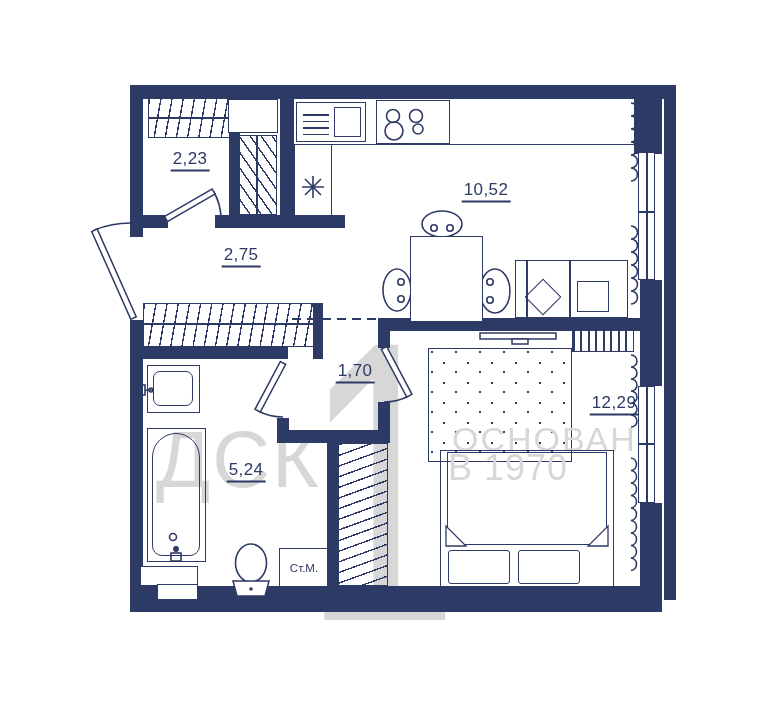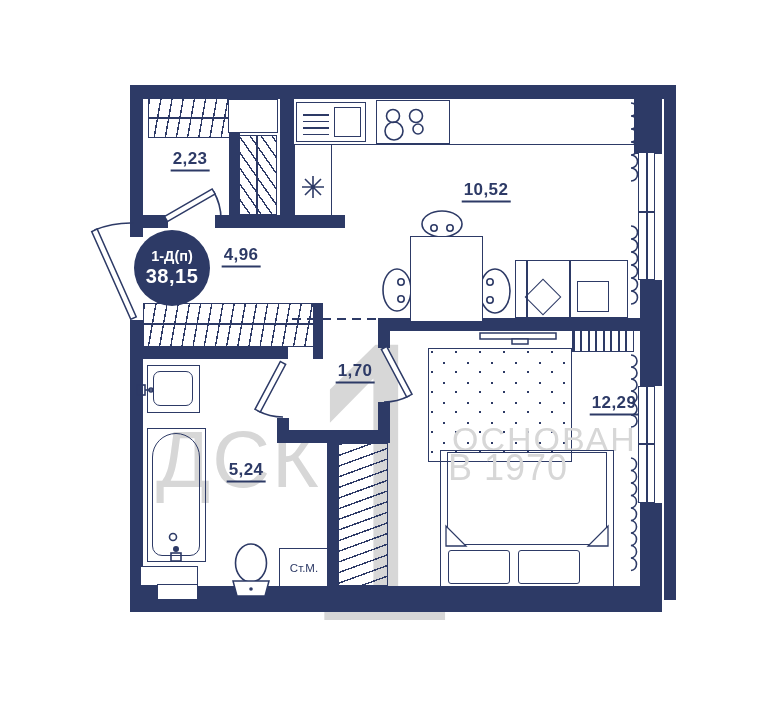--- a/index.html
+++ b/index.html
@@ -10,21 +10,21 @@
   .furn{position:absolute;border:1.5px solid #2d3a66;background:transparent;z-index:4;box-sizing:border-box;}
   .thin{border-width:1.2px;}
   .hatch-steep{background-image:repeating-linear-gradient(100deg,#2d3a66 0 1.4px,transparent 1.4px 11px);}
   .hatch-shaft{background-image:repeating-linear-gradient(55deg,#2d3a66 0 1.4px,transparent 1.4px 9px);}
   .hatch-closet{background-image:repeating-linear-gradient(160deg,#2d3a66 0 1.4px,transparent 1.4px 10px);}
   .hatch-vert{background-image:repeating-linear-gradient(90deg,#2d3a66 0 2px,transparent 2px 7.5px);}
   .mid{position:absolute;left:0;right:0;height:1.5px;background:#2d3a66;}
   .vline{position:absolute;top:0;bottom:0;width:1.5px;background:#2d3a66;}
   .win{position:absolute;background:#fff;border:1.5px solid #2d3a66;z-index:3;box-sizing:border-box;}
   .rlabel{position:absolute;z-index:6;transform:translate(-50%,-50%);color:#2d3a66;
-          font-weight:bold;font-size:17px;letter-spacing:.4px;border-bottom:2px solid #2d3a66;
+          font-weight:normal;font-size:17px;letter-spacing:.4px;border-bottom:2px solid #2d3a66;
           padding:0 2px 1px;white-space:nowrap;}
   #badge{position:absolute;left:134px;top:230px;width:76px;height:76px;border-radius:50%;
          background:#2d3a66;z-index:6;display:flex;flex-direction:column;align-items:center;
          justify-content:center;color:#fff;gap:1px;}
   #badge .b1{font-size:14.5px;font-weight:bold;}
   #badge .b2{font-size:20px;font-weight:bold;letter-spacing:.5px;}
   .stm-label{position:absolute;inset:0;display:flex;align-items:center;justify-content:center;
              font-size:11.5px;color:#2d3a66;}
   svg{position:absolute;left:0;top:0;overflow:visible;}
   svg.under{z-index:4;}
@@ -210,24 +210,20 @@
       <path d="M631,103 a6.5,6.5 0 0 1 0,13 a6.5,6.5 0 0 1 0,13 a6.5,6.5 0 0 1 0,13 a6.5,6.5 0 0 1 0,13 a6.5,6.5 0 0 1 0,13 a6.5,6.5 0 0 1 0,13"></path>
       <path d="M631,226 a6.5,6.5 0 0 1 0,13 a6.5,6.5 0 0 1 0,13 a6.5,6.5 0 0 1 0,13 a6.5,6.5 0 0 1 0,13 a6.5,6.5 0 0 1 0,13 a6.5,6.5 0 0 1 0,13"></path>
     </g>
     <g class="ink">
       <path d="M631,355 a6,6 0 0 1 0,12 a6,6 0 0 1 0,12 a6,6 0 0 1 0,12 a6,6 0 0 1 0,12 a6,6 0 0 1 0,12 a6,6 0 0 1 0,12"></path>
       <path d="M631,458 a6.3,6.3 0 0 1 0,12.5 a6.3,6.3 0 0 1 0,12.5 a6.3,6.3 0 0 1 0,12.5 a6.3,6.3 0 0 1 0,12.5 a6.3,6.3 0 0 1 0,12.5 a6.3,6.3 0 0 1 0,12.5 a6.3,6.3 0 0 1 0,12.5 a6.3,6.3 0 0 1 0,12.5 a6.3,6.3 0 0 1 0,12.5"></path>
     </g>
   </svg>
 
   <div class="rlabel" style="left:190px;top:160px;">2,23</div>
-  <div class="rlabel" style="left:241px;top:256px;">4,96</div>
+  <div class="rlabel" style="left:241px;top:256px;">2,75</div>
   <div class="rlabel" style="left:486px;top:191px;">10,52</div>
   <div class="rlabel" style="left:355px;top:372px;">1,70</div>
   <div class="rlabel" style="left:246px;top:471px;">5,24</div>
   <div class="rlabel" style="left:614px;top:404px;">12,29</div>
 
-  <div id="badge">
-    <span class="b1">1-Д(п)</span>
-    <span class="b2">38,15</span>
-  </div>
 
 </div>
 
 </body></html>

